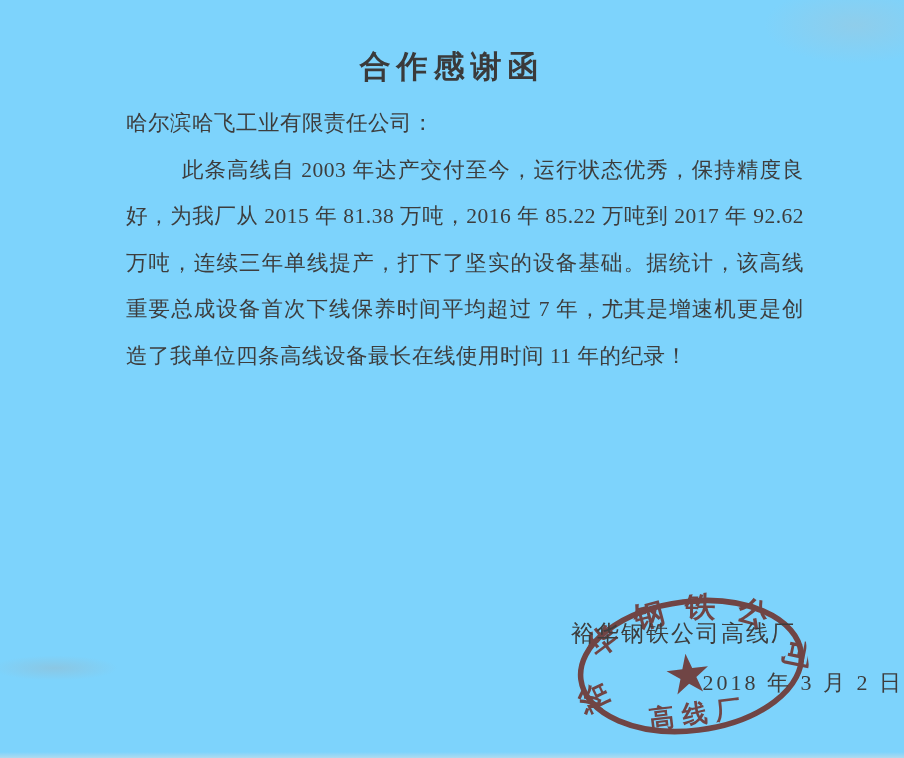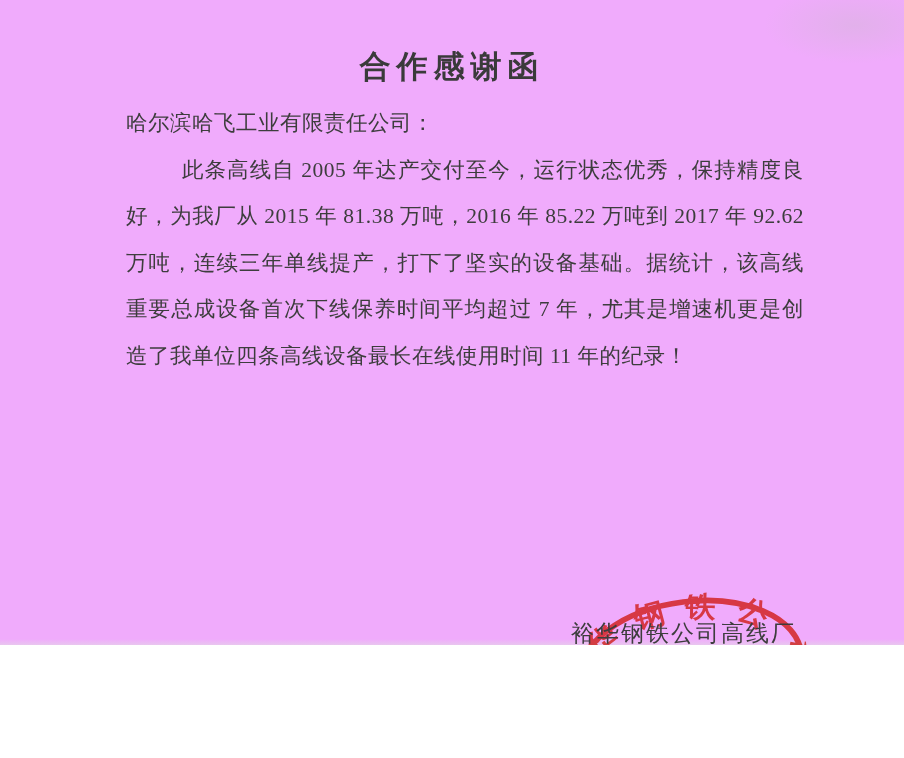--- a/index.html
+++ b/index.html
@@ -1,19 +1,19 @@
 <!DOCTYPE html>
 <html style="--ink: #3d3d3d; --seal: #e23b2c;"><head>
 <meta charset="utf-8">
 <style>
   html,body { margin:0; padding:0; background:#ffffff; }
   .page {
     position:relative;
-    width:904px; height:645px;
-    background:#f0abfc;
+    width:904px; height:758px;
+    background:#7dd3fc;
     overflow:hidden;
     font-family:"Liberation Serif","DejaVu Serif",serif;
     color:var(--ink,#3d3d3d);
   }
   
   .page::before {
     content:"";
     position:absolute; inset:0;
     pointer-events:none;
     background:
@@ -79,21 +79,21 @@
 </style>
 </head>
 <body>
 
 <div class="page">
 
   <h1 class="title">合作感谢函</h1>
 
   <div class="letter-body">
     <p class="salutation">哈尔滨哈飞工业有限责任公司：</p>
-    <p class="para">此条高线自 2005 年达产交付至今，运行状态优秀，保持精度良好，为我厂从 2015 年 81.38 万吨，2016 年 85.22 万吨到 2017 年 92.62 万吨，连续三年单线提产，打下了坚实的设备基础。据统计，该高线重要总成设备首次下线保养时间平均超过 7 年，尤其是增速机更是创造了我单位四条高线设备最长在线使用时间 11 年的纪录！</p>
+    <p class="para">此条高线自 2003 年达产交付至今，运行状态优秀，保持精度良好，为我厂从 2015 年 81.38 万吨，2016 年 85.22 万吨到 2017 年 92.62 万吨，连续三年单线提产，打下了坚实的设备基础。据统计，该高线重要总成设备首次下线保养时间平均超过 7 年，尤其是增速机更是创造了我单位四条高线设备最长在线使用时间 11 年的纪录！</p>
   </div>
 
   <div class="sign-block">
     <div class="signature">裕华钢铁公司高线厂</div>
     <div class="sign-date">2018 年 3 月 2 日</div>
   </div>
 
   <svg class="stamp" viewBox="0 0 232 140" aria-hidden="true">
     <defs>
       <path id="sealArc" d="M 30.8 90.3 A 94 48 0 1 1 201.2 90.3" fill="none"></path>

